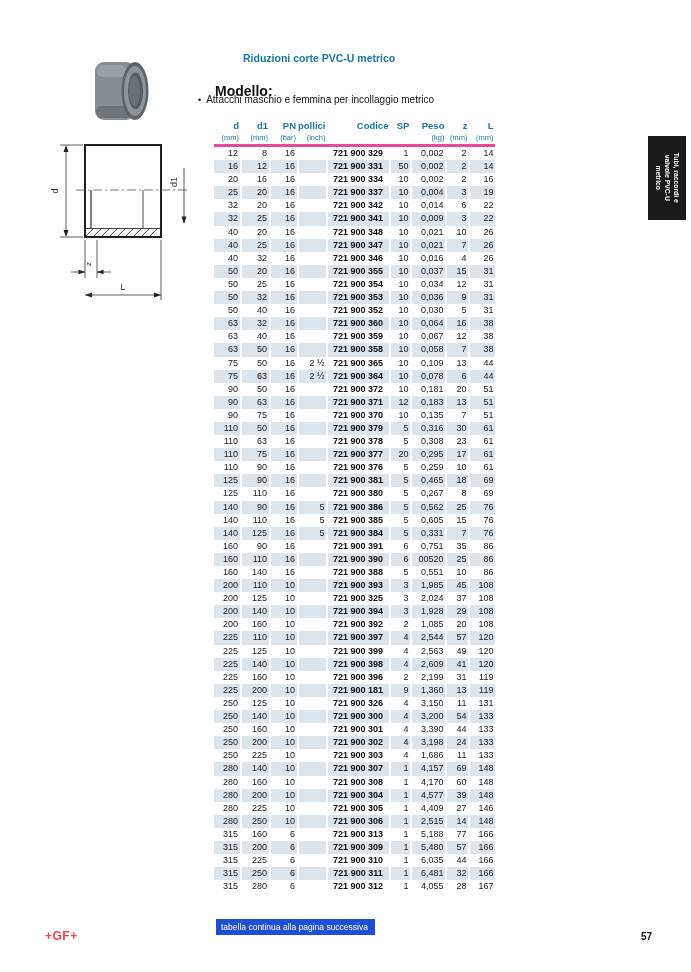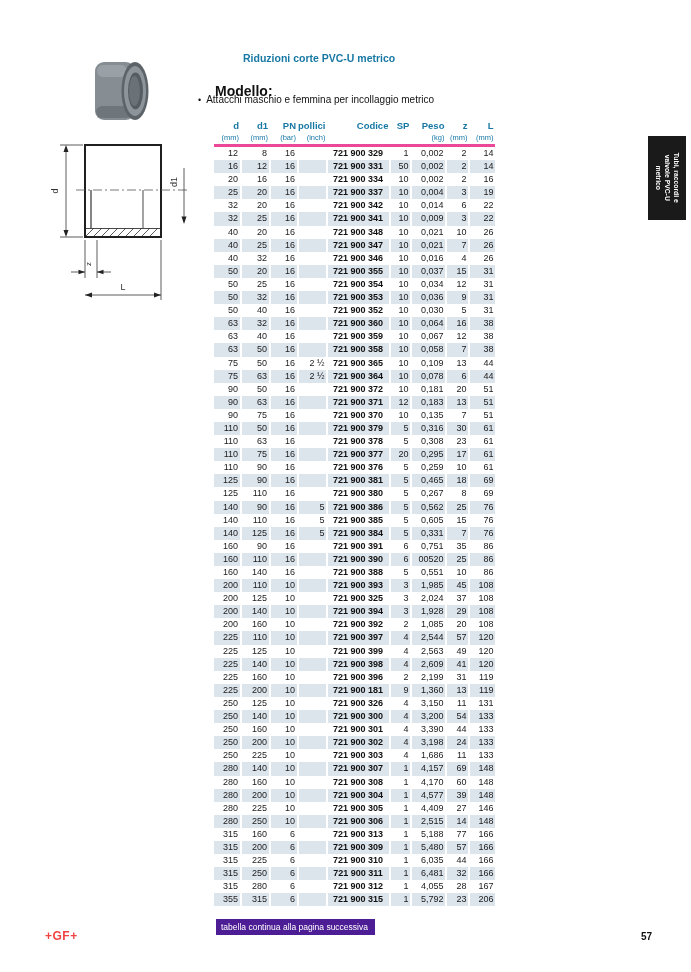--- a/index.html
+++ b/index.html
@@ -24,21 +24,21 @@
   th { color:#1878a4; vertical-align:bottom; }
   tr.head-labels th { font-size:9.5px; font-weight:bold; height:13px; }
   tr.head-units th { font-size:7.5px; font-weight:normal; height:11px; padding-bottom:2px; border-bottom:3px solid #ec4899; }
   tbody td { font-size:9px; line-height:13.1px; height:13.1px; border-left:2px solid #ffffff; }
   tbody td:first-child { border-left:none; }
   tbody tr.shaded td { background:#dce4ec; }
   tbody td.codice { font-weight:bold; color:#101010;text-align:center; }
   tbody tr:first-child td { border-top:1px solid #ffffff; }
   
   .note {
-    position:absolute; left:216px; top:919px; background:#4c1d95; color:#ffffff;
+    position:absolute; left:216px; top:919px; background:#1d4ed8; color:#ffffff;
     font-size:8.5px; padding:3px 7px 3px 5px;
   }
   
   .side-tab {
     position:absolute; left:648px; top:136px; width:38px; height:84px;
     background:#1a1a1a; display:flex; align-items:center; justify-content:center;
   }
   .side-tab-text {
     transform:rotate(90deg); width:82px; text-align:center; color:#ffffff;
     font-size:6.8px; font-weight:bold; line-height:1.35; white-space:nowrap;
@@ -770,31 +770,20 @@
             <td>315</td>
             <td>280</td>
             <td>6</td>
             <td></td>
             <td class="codice">721 900 312</td>
             <td>1</td>
             <td>4,055</td>
             <td>28</td>
             <td>167</td>
           </tr>
-          <tr class="shaded">
-            <td>355</td>
-            <td>315</td>
-            <td>6</td>
-            <td></td>
-            <td class="codice">721 900 315</td>
-            <td>1</td>
-            <td>5,792</td>
-            <td>23</td>
-            <td>206</td>
-          </tr>
         </tbody>
     </table>
   </div>
 
   <div class="note">tabella continua alla pagina successiva</div>
 
   <div class="side-tab">
     <div class="side-tab-text">
       <div>Tubi, raccordi e</div>
       <div>valvole PVC-U</div>

